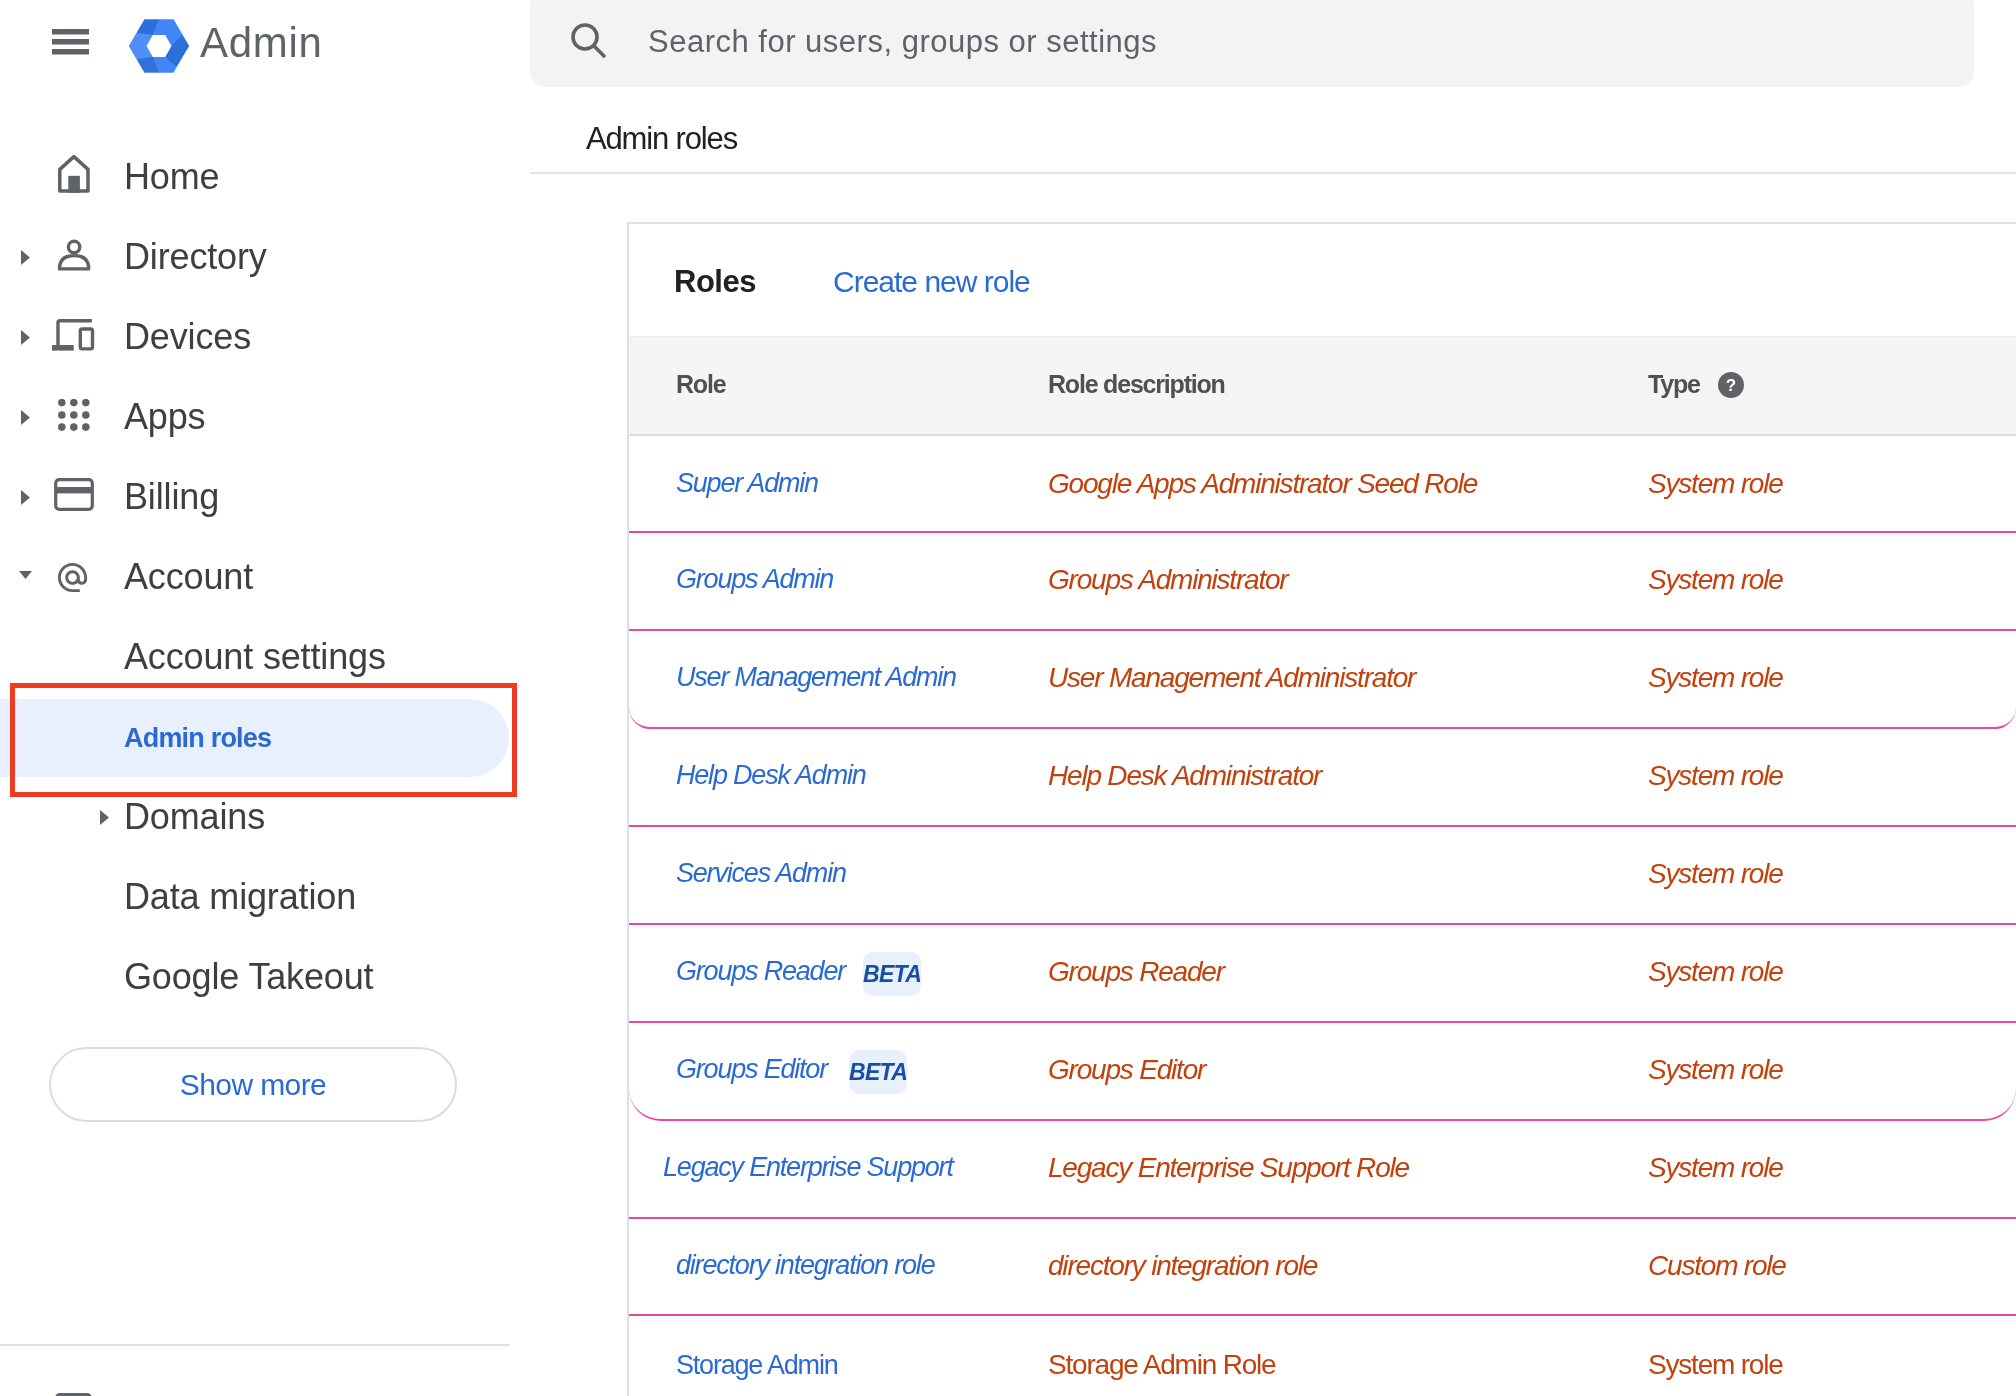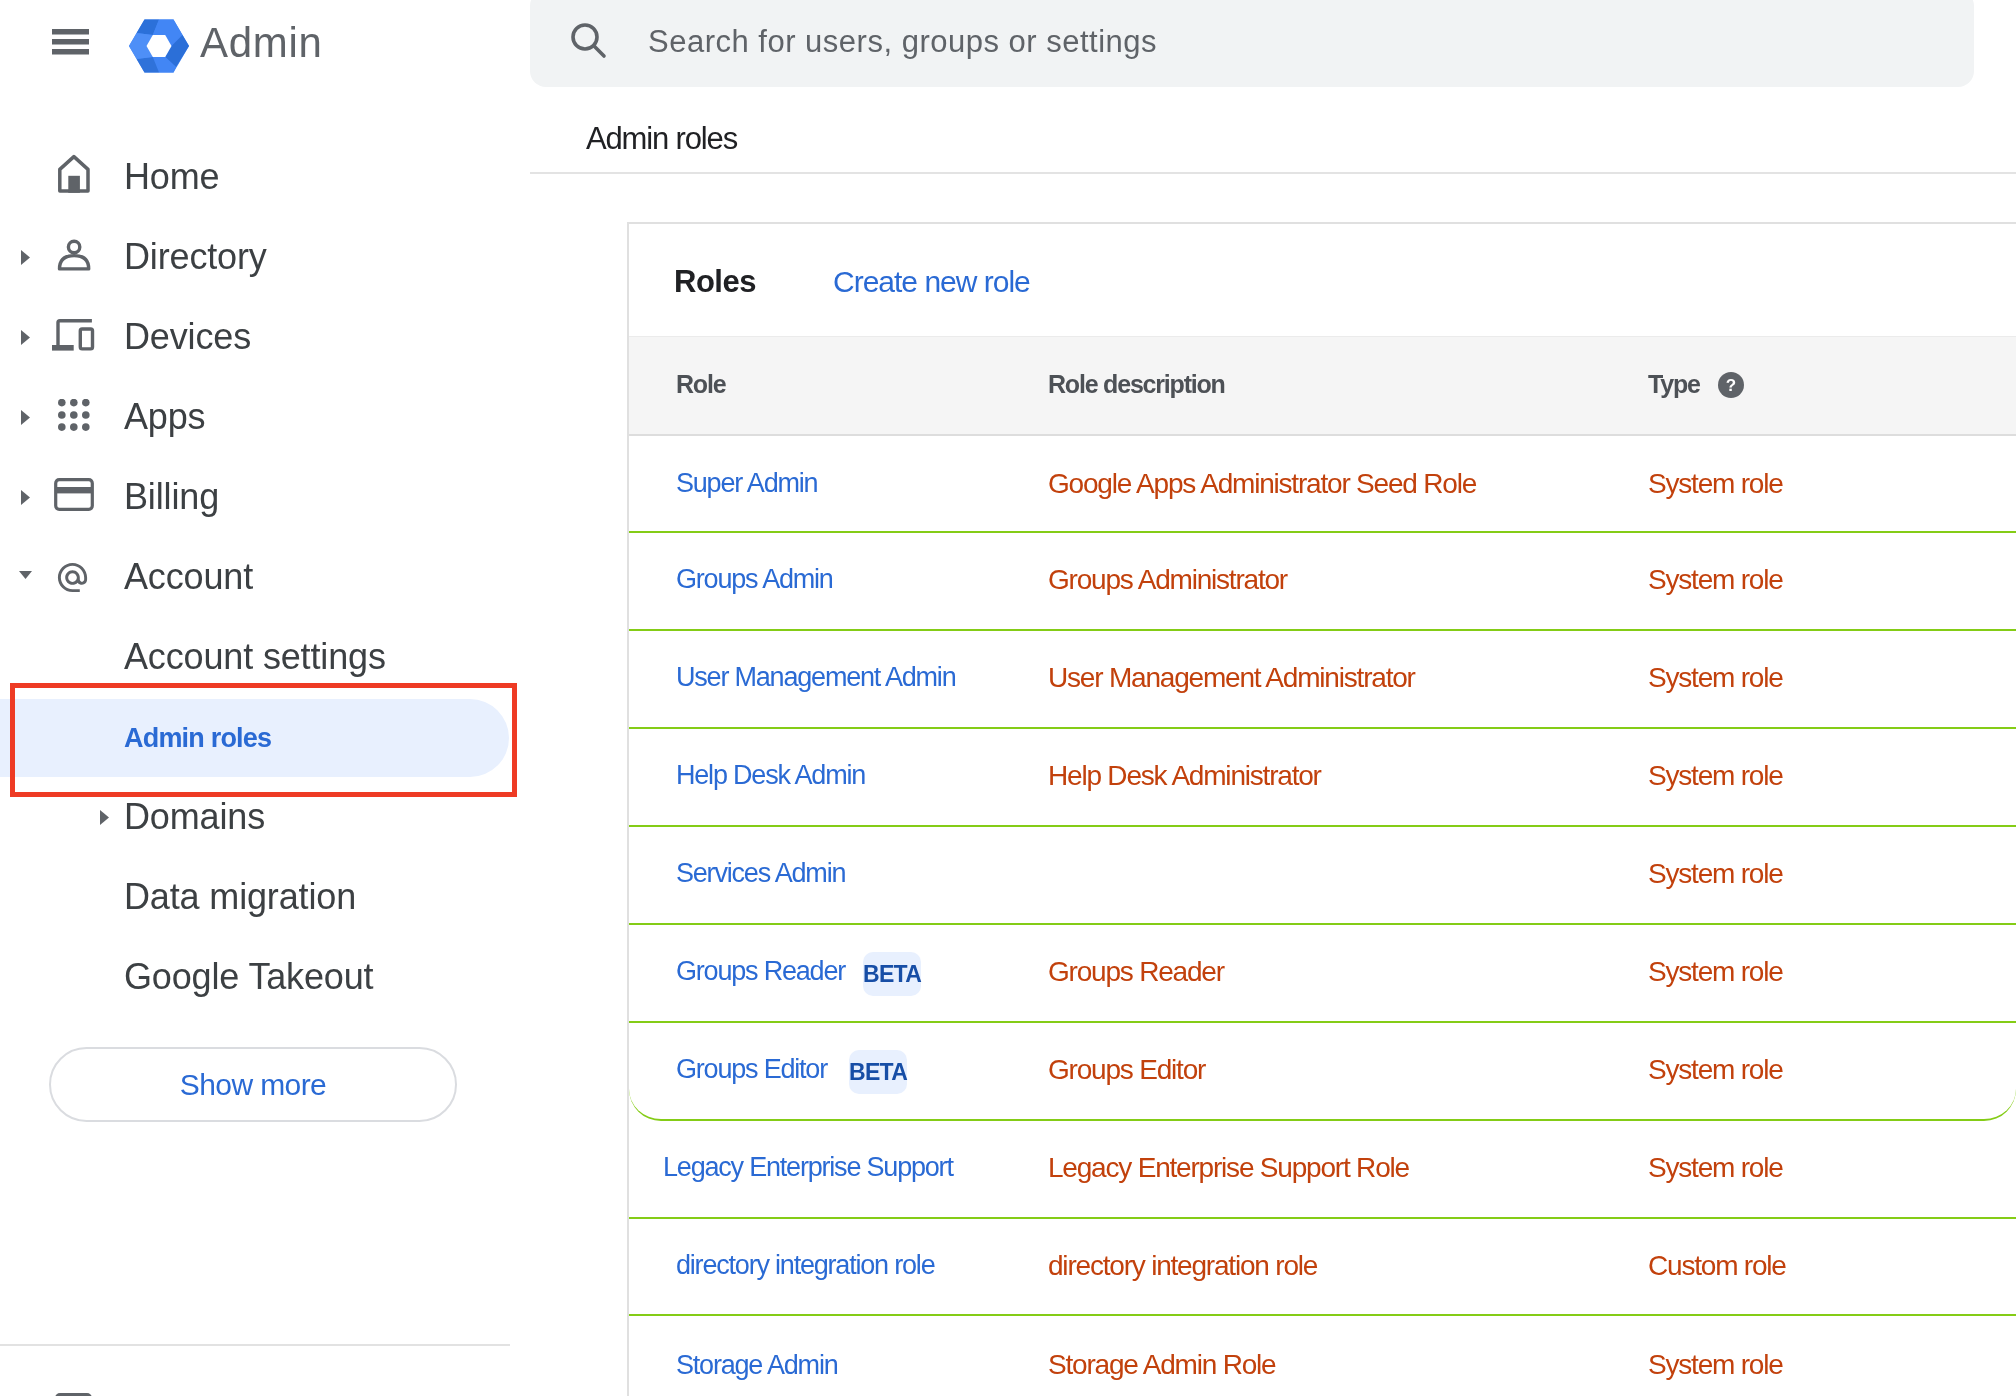--- a/index.html
+++ b/index.html
@@ -140,21 +140,21 @@
   <div class="abs row" style="left:0; top:213px; width:1387px; height:95.5px;">
     <span class="abs lnk" style="left:47px;">Super Admin</span>
     <span class="abs dsc" style="left:419px;">Google Apps Administrator Seed Role</span>
     <span class="abs dsc" style="left:1019px;">System role</span>
   </div>
   <div class="abs row" style="left:0; top:308.5px; width:1387px; height:98px;">
     <span class="abs lnk" style="left:47px;">Groups Admin</span>
     <span class="abs dsc" style="left:419px;">Groups Administrator</span>
     <span class="abs dsc" style="left:1019px;">System role</span>
   </div>
-  <div class="abs row" style="left:0; top:406.5px; width:1387px; height:98px;">
+  <div class="abs row" style="left:0; top:406.5px; width:1387px; height:98px;border-radius:21px;">
     <span class="abs lnk" style="left:47px;">User Management Admin</span>
     <span class="abs dsc" style="left:419px;">User Management Administrator</span>
     <span class="abs dsc" style="left:1019px;">System role</span>
   </div>
   <div class="abs row" style="left:0; top:504.5px; width:1387px; height:98px;">
     <span class="abs lnk" style="left:47px;">Help Desk Admin</span>
     <span class="abs dsc" style="left:419px;">Help Desk Administrator</span>
     <span class="abs dsc" style="left:1019px;">System role</span>
   </div>
   <div class="abs row" style="left:0; top:602.5px; width:1387px; height:98px;">
@@ -184,18 +184,18 @@
     <span class="abs dsc" style="left:1019px;">Custom role</span>
   </div>
   <div class="abs" style="left:0; top:1092px; width:1387px; height:82px;">
     <span class="abs lnk" style="left:47px; line-height:98px;">Storage Admin</span>
     <span class="abs dsc" style="left:419px; line-height:98px;">Storage Admin Role</span>
     <span class="abs dsc" style="left:1019px; line-height:98px;">System role</span>
   </div>
 </div>
 
 <style>
-  .row { border-bottom:2px solid #84cc16; }
+  .row { border-bottom:2px solid #ec4899;font-style:italic; }
   .row span { line-height:93px; }
   .lnk { font-size:27px; letter-spacing:-1.2px; color:#2a6ad4; }
   .dsc { font-size:28px; letter-spacing:-1.2px; color:#c2410c; }
   .beta { top:27px; height:44px; line-height:44px !important; padding:0 0; border-radius:10px; background:#e8f0fe; font-size:23px; font-weight:700; letter-spacing:-0.7px; color:#174ea6; }
 </style>
 
 </body></html>

